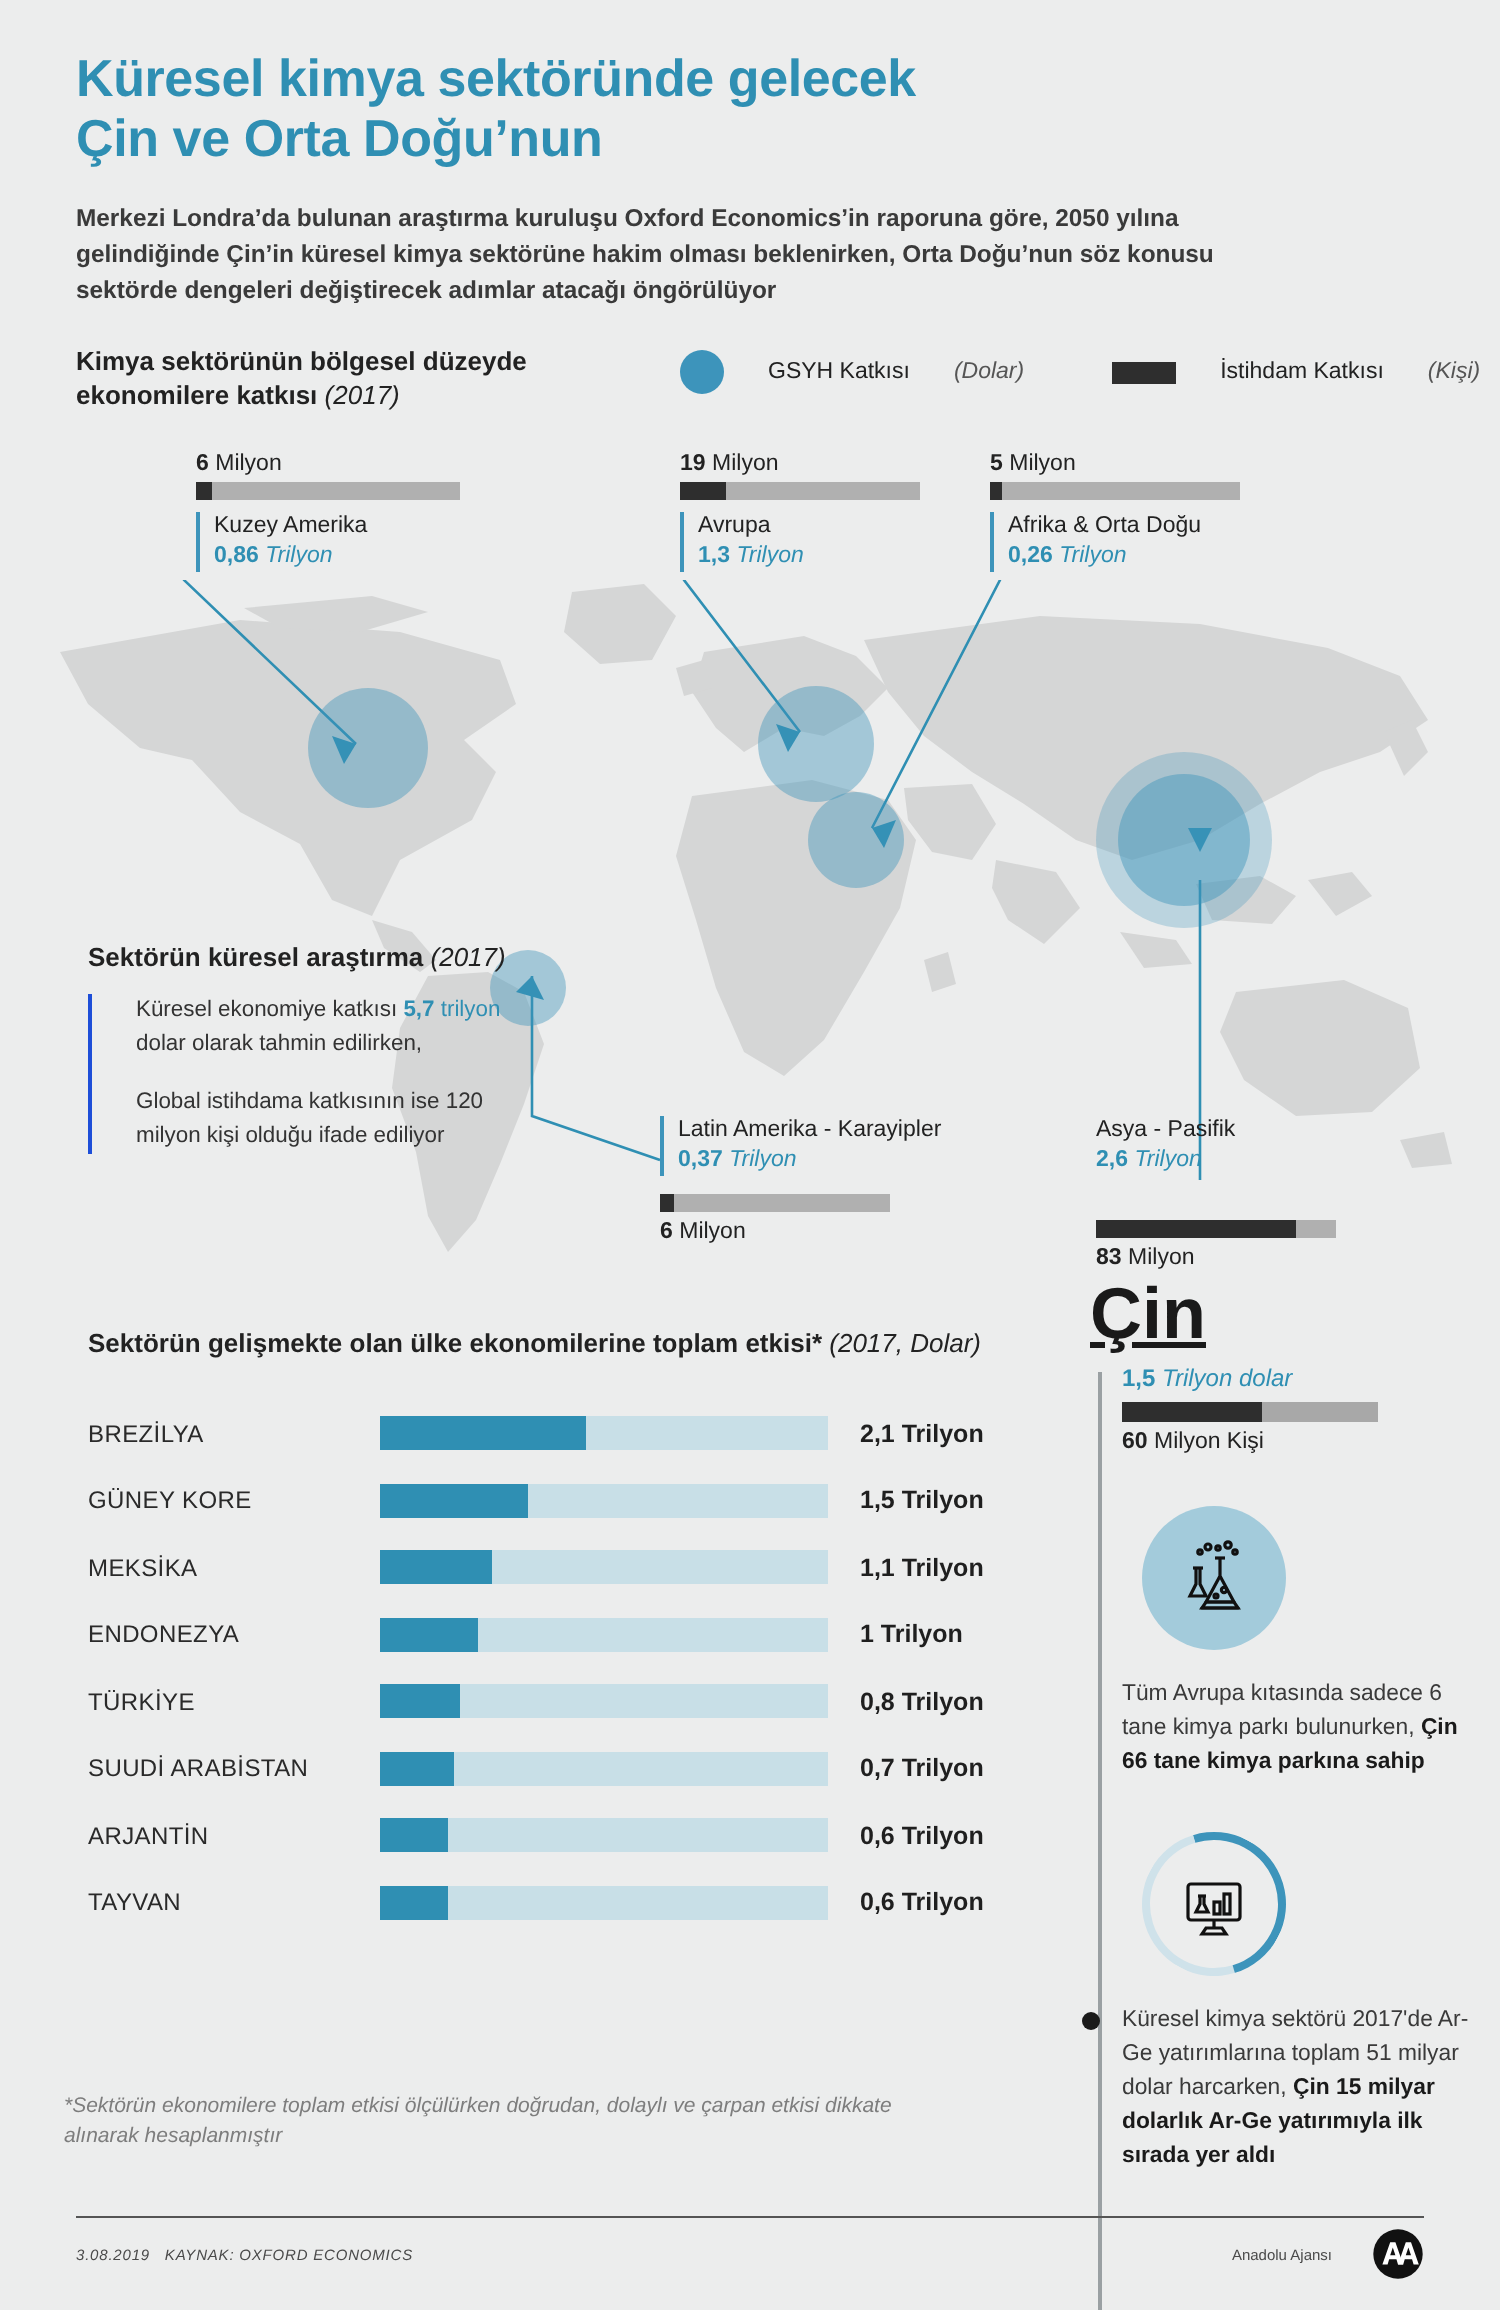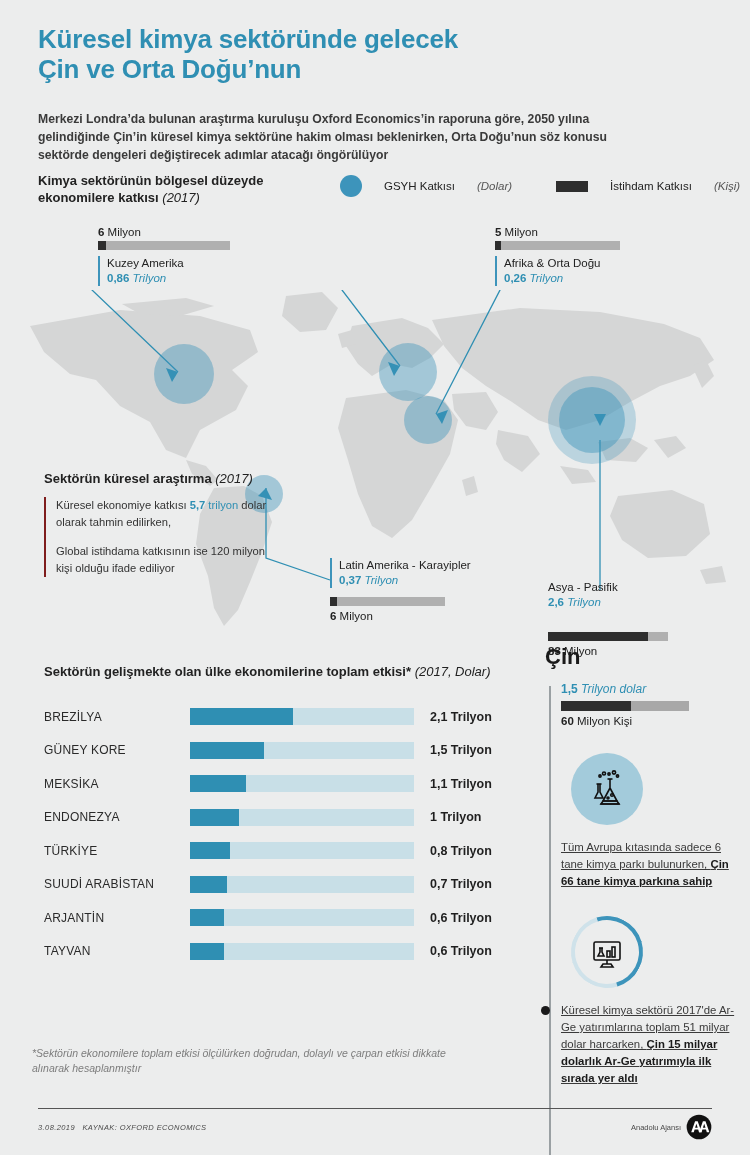--- a/index.html
+++ b/index.html
@@ -13,21 +13,21 @@
   }
   .page{position:relative;width:750px;height:1155px;}
 
   
   .header{position:absolute;left:38px;top:24px;width:660px;}
   .title1,.title2{
     color:#2f8fb3;font-size:26px;font-weight:bold;line-height:30px;
     letter-spacing:-0.2px;
   }
   .subtitle{
-    margin-top:26px;font-size:12.2px;line-height:18px;color:#3a3a3a;
+    margin-top:16px;font-size:12.2px;line-height:18px;color:#3a3a3a;
     width:585px;font-weight:600;
   }
 
   
   .sec-head{
     font-size:13px;font-weight:bold;line-height:17px;color:#222;
   }
   .sec-head em{font-weight:normal;font-style:italic;}
 
   
@@ -48,21 +48,21 @@
   .emp-track{height:9px;background:#b0b0b0;position:relative;}
   .emp-fill{height:9px;background:#2e2e2e;position:absolute;left:0;top:0;}
   .region-label{border-left:2px solid #3d94bb;padding-left:7px;margin-top:6px;}
   .region-name{font-size:11.5px;color:#222;line-height:15px;}
   .region-val{font-size:11.5px;color:#2f8fb3;line-height:15px;font-weight:bold;}
   .region-val i{font-weight:normal;font-style:italic;}
 
   
   .globalbox{position:absolute;left:44px;top:470px;width:230px;}
   .globalbox .sec-head{margin-bottom:10px;}
-  .gb-body{border-left:2px solid #7f1d1d;padding-left:10px;font-size:11.2px;line-height:17px;color:#333;}
+  .gb-body{border-left:2px solid #1d4ed8;padding-left:22px;font-size:11.2px;line-height:17px;color:#333;}
   .gb-body .teal{color:#2f8fb3;font-weight:bold;}
   .gb-body .teal span{font-weight:normal;}
   .gb-body b{font-weight:normal;text-align:right;}
   .gb-gap{height:12px;}
 
   
   .chart{position:absolute;left:44px;top:663px;width:480px;}
   .chart .sec-head{margin-bottom:20px;}
   .rows{display:flex;flex-direction:column;}
   .row{display:flex;align-items:center;height:33.5px;}
@@ -71,21 +71,21 @@
   .row-fill{position:absolute;left:0;top:0;height:17px;background:#2f8fb3;}
   .row-value{margin-left:16px;font-size:12.5px;color:#1f1f1f;font-weight:600;white-space:nowrap;}
 
   .footnote{
     position:absolute;left:32px;top:1046px;width:450px;
     font-size:10.5px;line-height:15px;font-style:italic;color:#7d7d7d;
   }
 
   
   .china{position:absolute;left:545px;top:640px;width:200px;}
-  .china-title{font-size:22px;font-weight:bold;color:#1a1a1a;line-height:34px;margin-bottom:8px;}
+  .china-title{font-size:36px;font-weight:bold;color:#1a1a1a;line-height:34px;margin-bottom:8px;text-decoration:underline;}
   .china-rail{position:absolute;left:4px;top:46px;width:2px;height:960px;background:#9aa0a3;}
   .china-inner{position:relative;padding-left:16px;}
   .china-val{font-size:12px;color:#2f8fb3;font-weight:bold;margin-bottom:5px;}
   .china-val i{font-weight:normal;font-style:italic;}
   .china-track{width:128px;height:10px;background:#a8a8a8;position:relative;}
   .china-fill{position:absolute;left:0;top:0;height:10px;background:#2e2e2e;}
   .china-emp{font-size:11.5px;margin-top:4px;color:#222;}
   .china-emp b{font-weight:bold;}
 
   .icon-circle{
@@ -95,32 +95,32 @@
   .icon-ring{
     width:72px;height:72px;border-radius:50%;
     display:flex;align-items:center;justify-content:center;margin:26px 0 14px 10px;
     position:relative;
   }
   .icon-ring::before{
     content:"";position:absolute;inset:0;border-radius:50%;
     border:4px solid #cfe2ea;border-right-color:#3d94bb;border-top-color:#3d94bb;
     transform:rotate(28deg);
   }
-  .china-text{font-size:11.4px;line-height:17px;color:#3a3a3a;width:178px;text-decoration:underline;}
+  .china-text{font-size:11.4px;line-height:17px;color:#3a3a3a;width:178px;}
   .china-text b{font-weight:bold;color:#1a1a1a;}
   .bullet{
     position:absolute;left:0px;width:9px;height:9px;border-radius:50%;background:#1a1a1a;
   }
 
   
   .footer-rule{position:absolute;left:38px;top:1108px;width:674px;height:1px;background:#555;}
   .footer{position:absolute;left:38px;top:1114px;width:674px;display:flex;
           justify-content:space-between;align-items:center;}
   .footer-left{font-size:7.5px;letter-spacing:0.4px;color:#4a4a4a;font-style:italic;}
-  .footer-right{display:flex;align-items:center;gap:5px;}
+  .footer-right{display:flex;align-items:center;gap:20px;}
   .footer-agency{font-size:7.5px;color:#4a4a4a;}
   .aa-logo{width:26px;height:26px;}
 </style>
 </head>
 <body>
 
 <div class="page">
 
   <div class="header">
     <div class="title1">Küresel kimya sektöründe gelecek</div>
@@ -216,20 +216,36 @@
     </div>
     <div class="region-label">
       <div class="region-name">Kuzey Amerika</div>
       <div class="region-val">
         <span>0,86</span>
         <i>Trilyon</i>
       </div>
     </div>
   </div>
 
+  <div class="region" style="left:340px;top:226px;width:120px;">
+    <div class="emp-num">
+      <b>19</b>
+      <span>Milyon</span>
+    </div>
+    <div class="emp-track">
+      <div class="emp-fill" style="width:19%"></div>
+    </div>
+    <div class="region-label">
+      <div class="region-name">Avrupa</div>
+      <div class="region-val">
+        <span>1,3</span>
+        <i>Trilyon</i>
+      </div>
+    </div>
+  </div>
 
   <div class="region" style="left:495px;top:226px;width:125px;">
     <div class="emp-num">
       <b>5</b>
       <span>Milyon</span>
     </div>
     <div class="emp-track">
       <div class="emp-fill" style="width:5%"></div>
     </div>
     <div class="region-label">
@@ -251,21 +267,21 @@
     </div>
     <div class="emp-track" style="margin-top:9px;width:115px;">
       <div class="emp-fill" style="width:6%"></div>
     </div>
     <div class="emp-num" style="margin-top:4px;">
       <b>6</b>
       <span>Milyon</span>
     </div>
   </div>
 
-  <div class="region" style="left:548px;top:580px;width:160px;">
+  <div class="region" style="left:548px;top:558px;width:160px;">
     <div class="region-label" style="margin-top:0;border-left:none;padding-left:0;">
       <div class="region-name">Asya - Pasifik</div>
       <div class="region-val">
         <span>2,6</span>
         <i>Trilyon</i>
       </div>
     </div>
     <div class="emp-track" style="margin-top:22px;width:120px;">
       <div class="emp-fill" style="width:83%"></div>
     </div>

